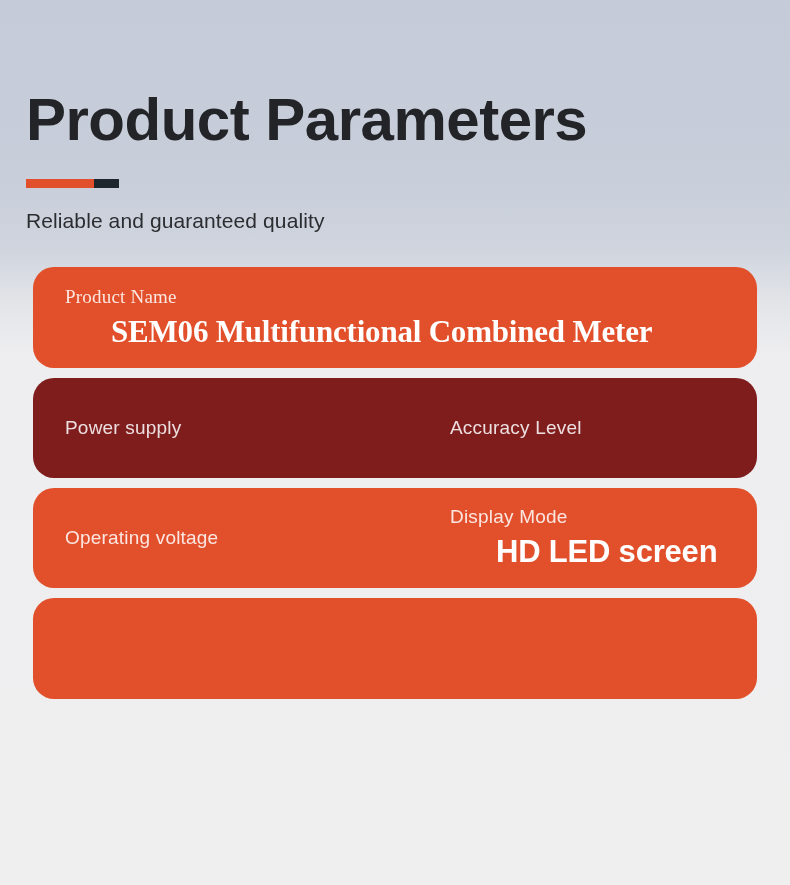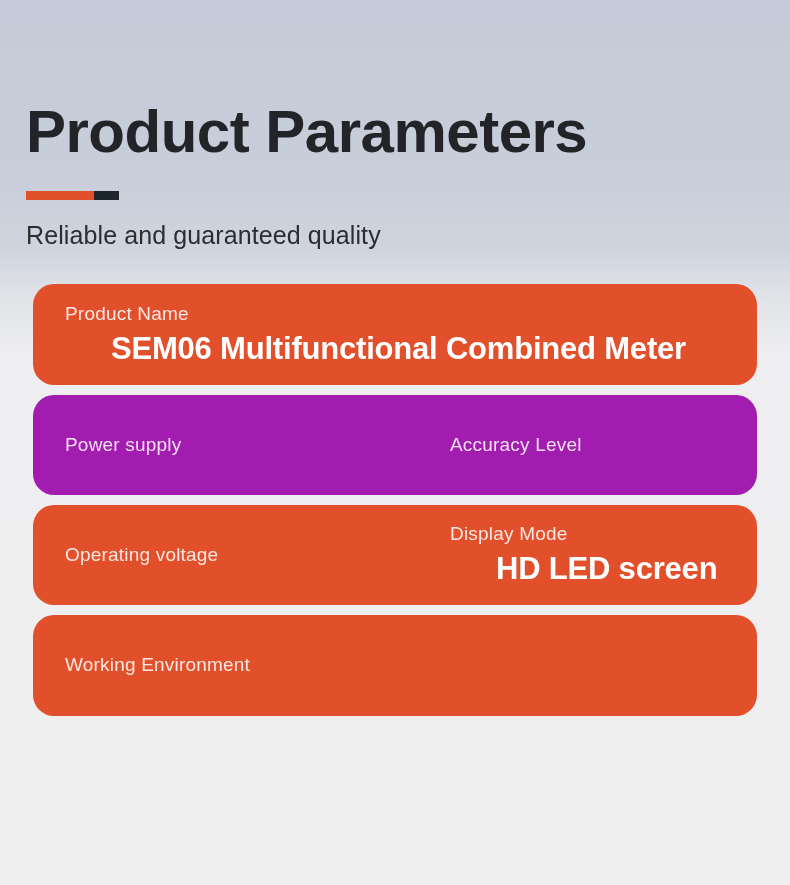--- a/index.html
+++ b/index.html
@@ -22,21 +22,21 @@
 
   .page {
     position: relative;
     width: 790px;
     height: 885px;
     box-sizing: border-box;
   }
 
   
   .header {
-    padding: 12px 0 0 26px;
+    padding: 0 0 0 26px;
   }
   .page-title {
     margin: 0;
     padding-top: 90px;
     font-size: 60px;
     line-height: 1.0;
     font-weight: bold;
     letter-spacing: -0.5px;
     color: #222427;
     font-family: "Liberation Sans", "DejaVu Sans", sans-serif;
@@ -56,21 +56,21 @@
   }
   .accent-bar .seg-dark {
     flex: 1;
     height: 100%;
     background: #1d252d;
   }
 
   .subtitle {
     margin: 0;
     padding-top: 21px;
-    font-size: 25px;
+    font-size: 21px;
     font-weight: normal;
     color: #2b2d31;
     letter-spacing: 0.1px;
   }
 
   
   .spec-list {
     margin-top: 34px;
     padding: 0 33px;
     display: flex;
@@ -81,26 +81,27 @@
   .spec-card {
     border-radius: 21px;
     box-sizing: border-box;
     display: flex;
     align-items: center;
     padding: 0 0 0 32px;
     height: 100px;
   }
   .spec-card.tall {
     height: 101px;
+    font-family: Liberation Serif, serif;
   }
   .spec-card.orange {
     background: #e2502b;
   }
   .spec-card.dark {
-    background: #a21caf;
+    background: #7f1d1d;
   }
 
   .cell {
     display: flex;
     flex-direction: column;
     justify-content: center;
   }
   .cell.col1 {
     width: 385px;
     flex: none;
@@ -168,18 +169,17 @@
       </div>
       <div class="cell full">
         <span class="cell-label">Display Mode</span>
         <span class="cell-value">HD LED screen</span>
       </div>
     </div>
 
 
     <div class="spec-card orange tall">
       <div class="cell full">
-        <span class="cell-label">Working Environment</span>
       </div>
     </div>
 
   </div>
 </div>
 
 </body></html>

